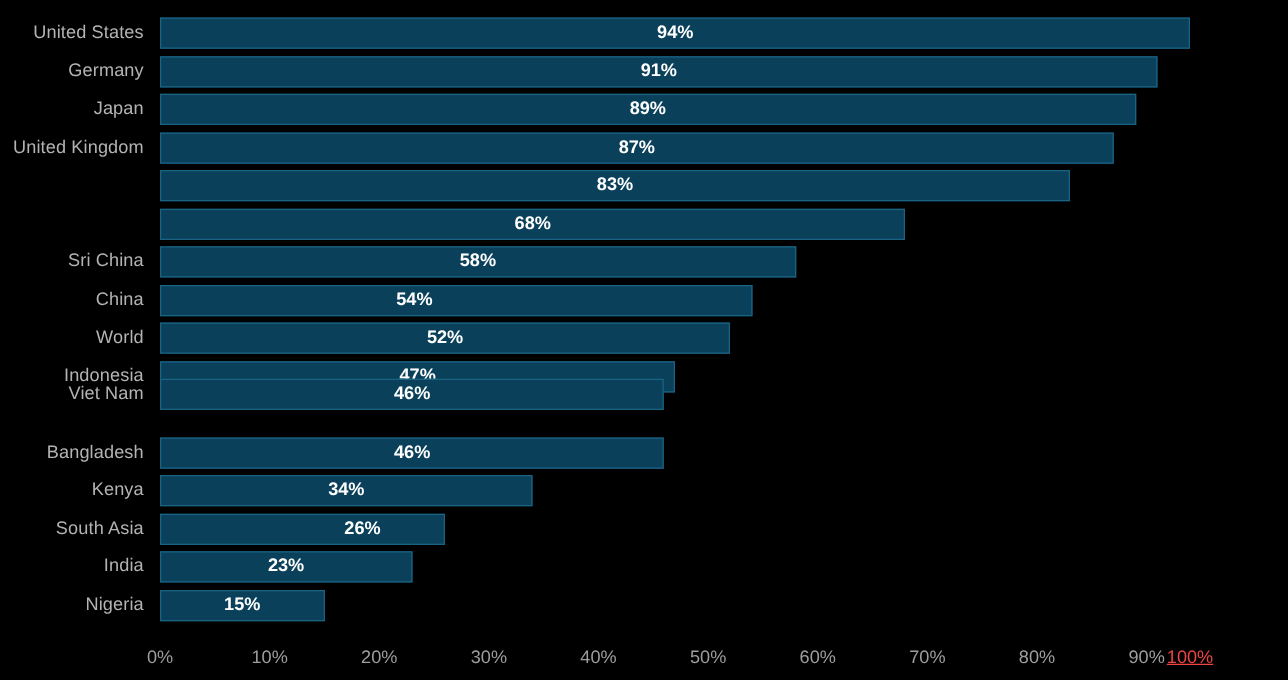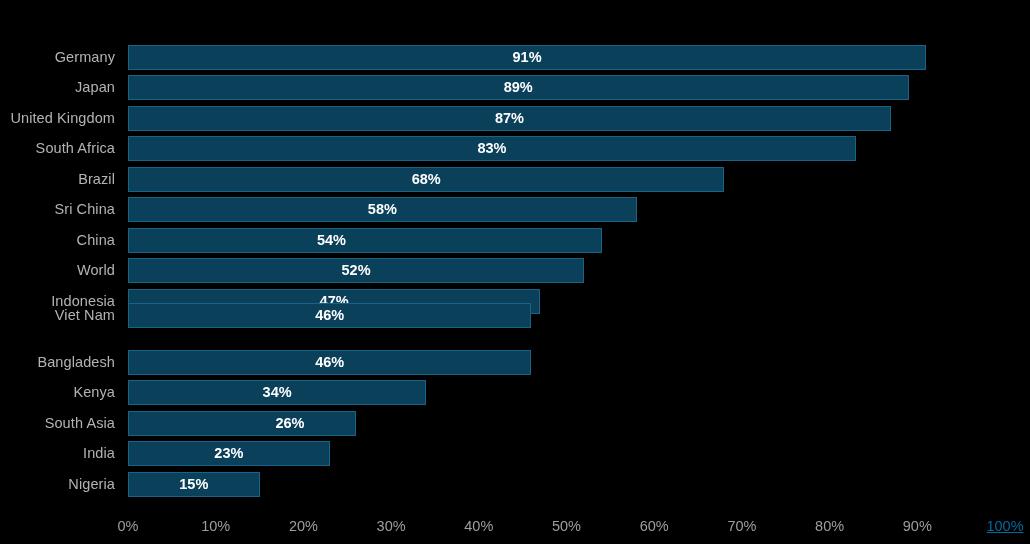--- a/index.html
+++ b/index.html
@@ -93,42 +93,45 @@
     text-align: center;
     white-space: nowrap;
     transform: translateX(-50%);
   }
 </style>
 </head>
 <body>
 
 <div id="chart-root">
   <div class="plot-area">
+      <div class="bar-row" style="top: 14px;">
+        <div class="cat-label">United States</div>
+        <div class="bar" style="left: 128px; width: 824.38px; background: rgb(10, 64, 90); border-color: rgb(26, 99, 132);"></div>
+        <div class="bar-value" style="left: 128px; width: 824.38px; color: rgb(255, 255, 255);">94%</div>
+      </div>
       <div class="bar-row" style="top: 44.5px;">
         <div class="cat-label">Germany</div>
         <div class="bar" style="left: 128px; width: 798.07px; background: rgb(10, 64, 90); border-color: rgb(26, 99, 132);"></div>
         <div class="bar-value" style="left: 128px; width: 798.07px; color: rgb(255, 255, 255);">91%</div>
       </div>
       <div class="bar-row" style="top: 75px;">
         <div class="cat-label">Japan</div>
         <div class="bar" style="left: 128px; width: 780.53px; background: rgb(10, 64, 90); border-color: rgb(26, 99, 132);"></div>
         <div class="bar-value" style="left: 128px; width: 780.53px; color: rgb(255, 255, 255);">89%</div>
       </div>
       <div class="bar-row" style="top: 105.5px;">
         <div class="cat-label">United Kingdom</div>
         <div class="bar" style="left: 128px; width: 762.99px; background: rgb(10, 64, 90); border-color: rgb(26, 99, 132);"></div>
         <div class="bar-value" style="left: 128px; width: 762.99px; color: rgb(255, 255, 255);">87%</div>
       </div>
       <div class="bar-row" style="top: 136px;">
-        <div class="cat-label">South Africa</div>
         <div class="bar" style="left: 128px; width: 727.91px; background: rgb(10, 64, 90); border-color: rgb(26, 99, 132);"></div>
         <div class="bar-value" style="left: 128px; width: 727.91px; color: rgb(255, 255, 255);">83%</div>
       </div>
       <div class="bar-row" style="top: 166.5px;">
-        <div class="cat-label">Brazil</div>
         <div class="bar" style="left: 128px; width: 596.36px; background: rgb(10, 64, 90); border-color: rgb(26, 99, 132);"></div>
         <div class="bar-value" style="left: 128px; width: 596.36px; color: rgb(255, 255, 255);">68%</div>
       </div>
       <div class="bar-row" style="top: 197px;">
         <div class="cat-label">Sri China</div>
         <div class="bar" style="left: 128px; width: 508.66px; background: rgb(10, 64, 90); border-color: rgb(26, 99, 132);"></div>
         <div class="bar-value" style="left: 128px; width: 508.66px; color: rgb(255, 255, 255);">58%</div>
       </div>
       <div class="bar-row" style="top: 227.5px;">
         <div class="cat-label">China</div>
@@ -180,15 +183,15 @@
       <div class="tick-label" style="left: 128px; color: rgb(158, 158, 158);">0%</div>
       <div class="tick-label" style="left: 215.7px; color: rgb(158, 158, 158);">10%</div>
       <div class="tick-label" style="left: 303.4px; color: rgb(158, 158, 158);">20%</div>
       <div class="tick-label" style="left: 391.1px; color: rgb(158, 158, 158); text-align: right;">30%</div>
       <div class="tick-label" style="left: 478.8px; color: rgb(158, 158, 158);">40%</div>
       <div class="tick-label" style="left: 566.5px; color: rgb(158, 158, 158);">50%</div>
       <div class="tick-label" style="left: 654.2px; color: rgb(158, 158, 158);">60%</div>
       <div class="tick-label" style="left: 741.9px; color: rgb(158, 158, 158);">70%</div>
       <div class="tick-label" style="left: 829.6px; color: rgb(158, 158, 158);">80%</div>
       <div class="tick-label" style="left: 917.3px; color: rgb(158, 158, 158);">90%</div>
-      <div class="tick-label" style="left: 1005px; color: #0369a1; text-decoration: underline;">100%</div>
+      <div class="tick-label" style="left: 952px; color: #ef4444; text-decoration: underline;">100%</div>
     </div>
 </div>
 
 </body></html>

